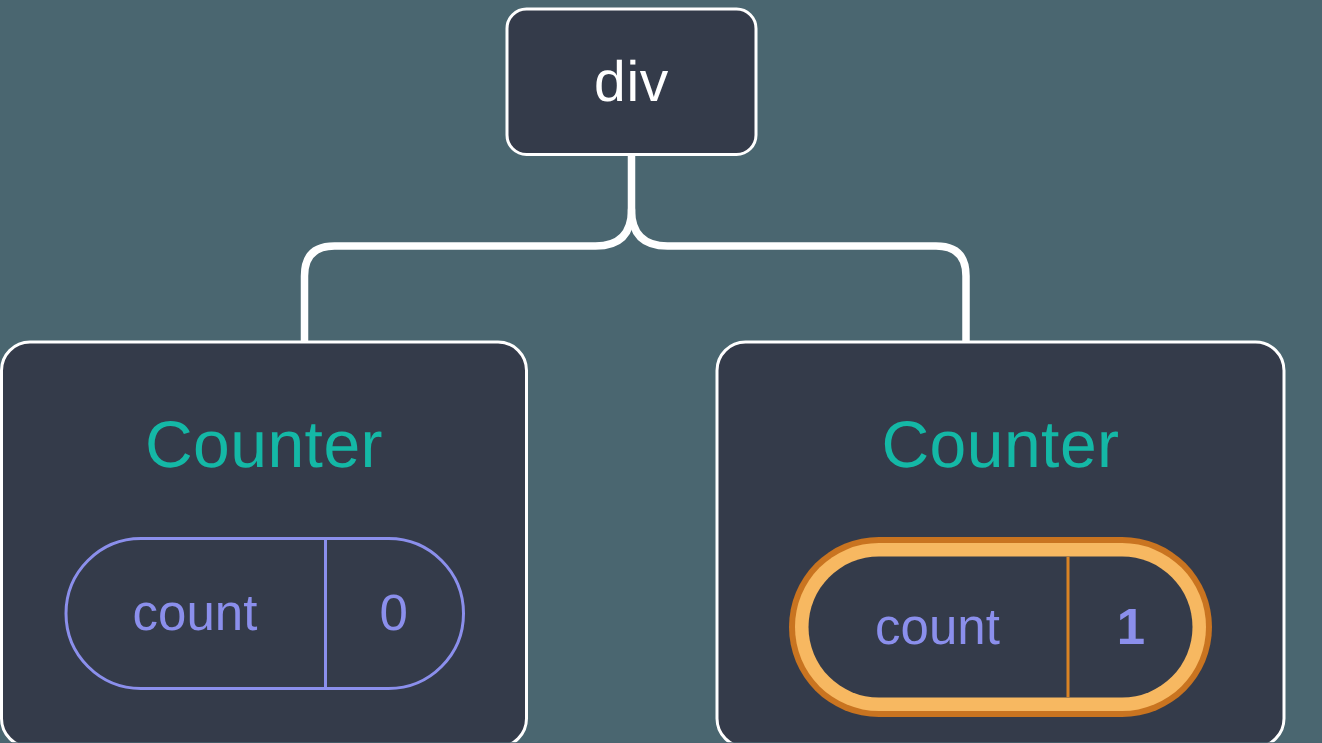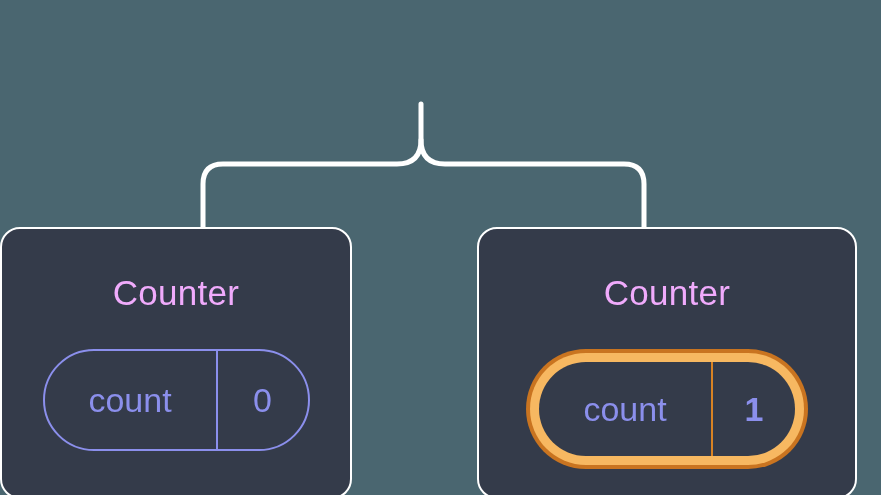--- a/index.html
+++ b/index.html
@@ -58,22 +58,22 @@
     width: 352px;
     height: 272px;
     top: 227px;
     border-radius: 20px;
     padding-top: 46px;
   }
   #node-counter-left  { left: 0px; }
   #node-counter-right { left: 477px; width: 380px; }
 
   .counter-card .node-title {
-    font-size: 35px;
-    color: #f0abfc;
+    font-size: 44px;
+    color: #14b8a6;
     font-weight: 400;
     line-height: 1;
     letter-spacing: 0.3px;
   }
 
   
   .pill-wrap {
     position: relative;
     margin-top: 39px;
     display: flex;
@@ -174,20 +174,23 @@
 <body>
 
 <div id="stage">
 
   <svg id="connectors" viewBox="0 0 881 495" xmlns="http://www.w3.org/2000/svg">
 
     <path d="M421,104 L421,140 Q421,164 445,164 L624,164 Q644,164 644,184 L644,227" fill="none" stroke="#ffffff" stroke-width="5" stroke-linecap="round"></path>
     <path d="M421,140 Q421,164 397,164 L223,164 Q203,164 203,184 L203,227" fill="none" stroke="#ffffff" stroke-width="5" stroke-linecap="round"></path>
   </svg>
 
+  <div class="node" id="node-div">
+    <span class="node-title">div</span>
+  </div>
 
   <div class="node counter-card" id="node-counter-left">
     <span class="node-title">Counter</span>
 
     <div class="pill-wrap">
       <div class="pill" id="pill-left">
         <span class="pill-key">count</span>
         <span class="pill-val">0</span>
       </div>
     </div>

